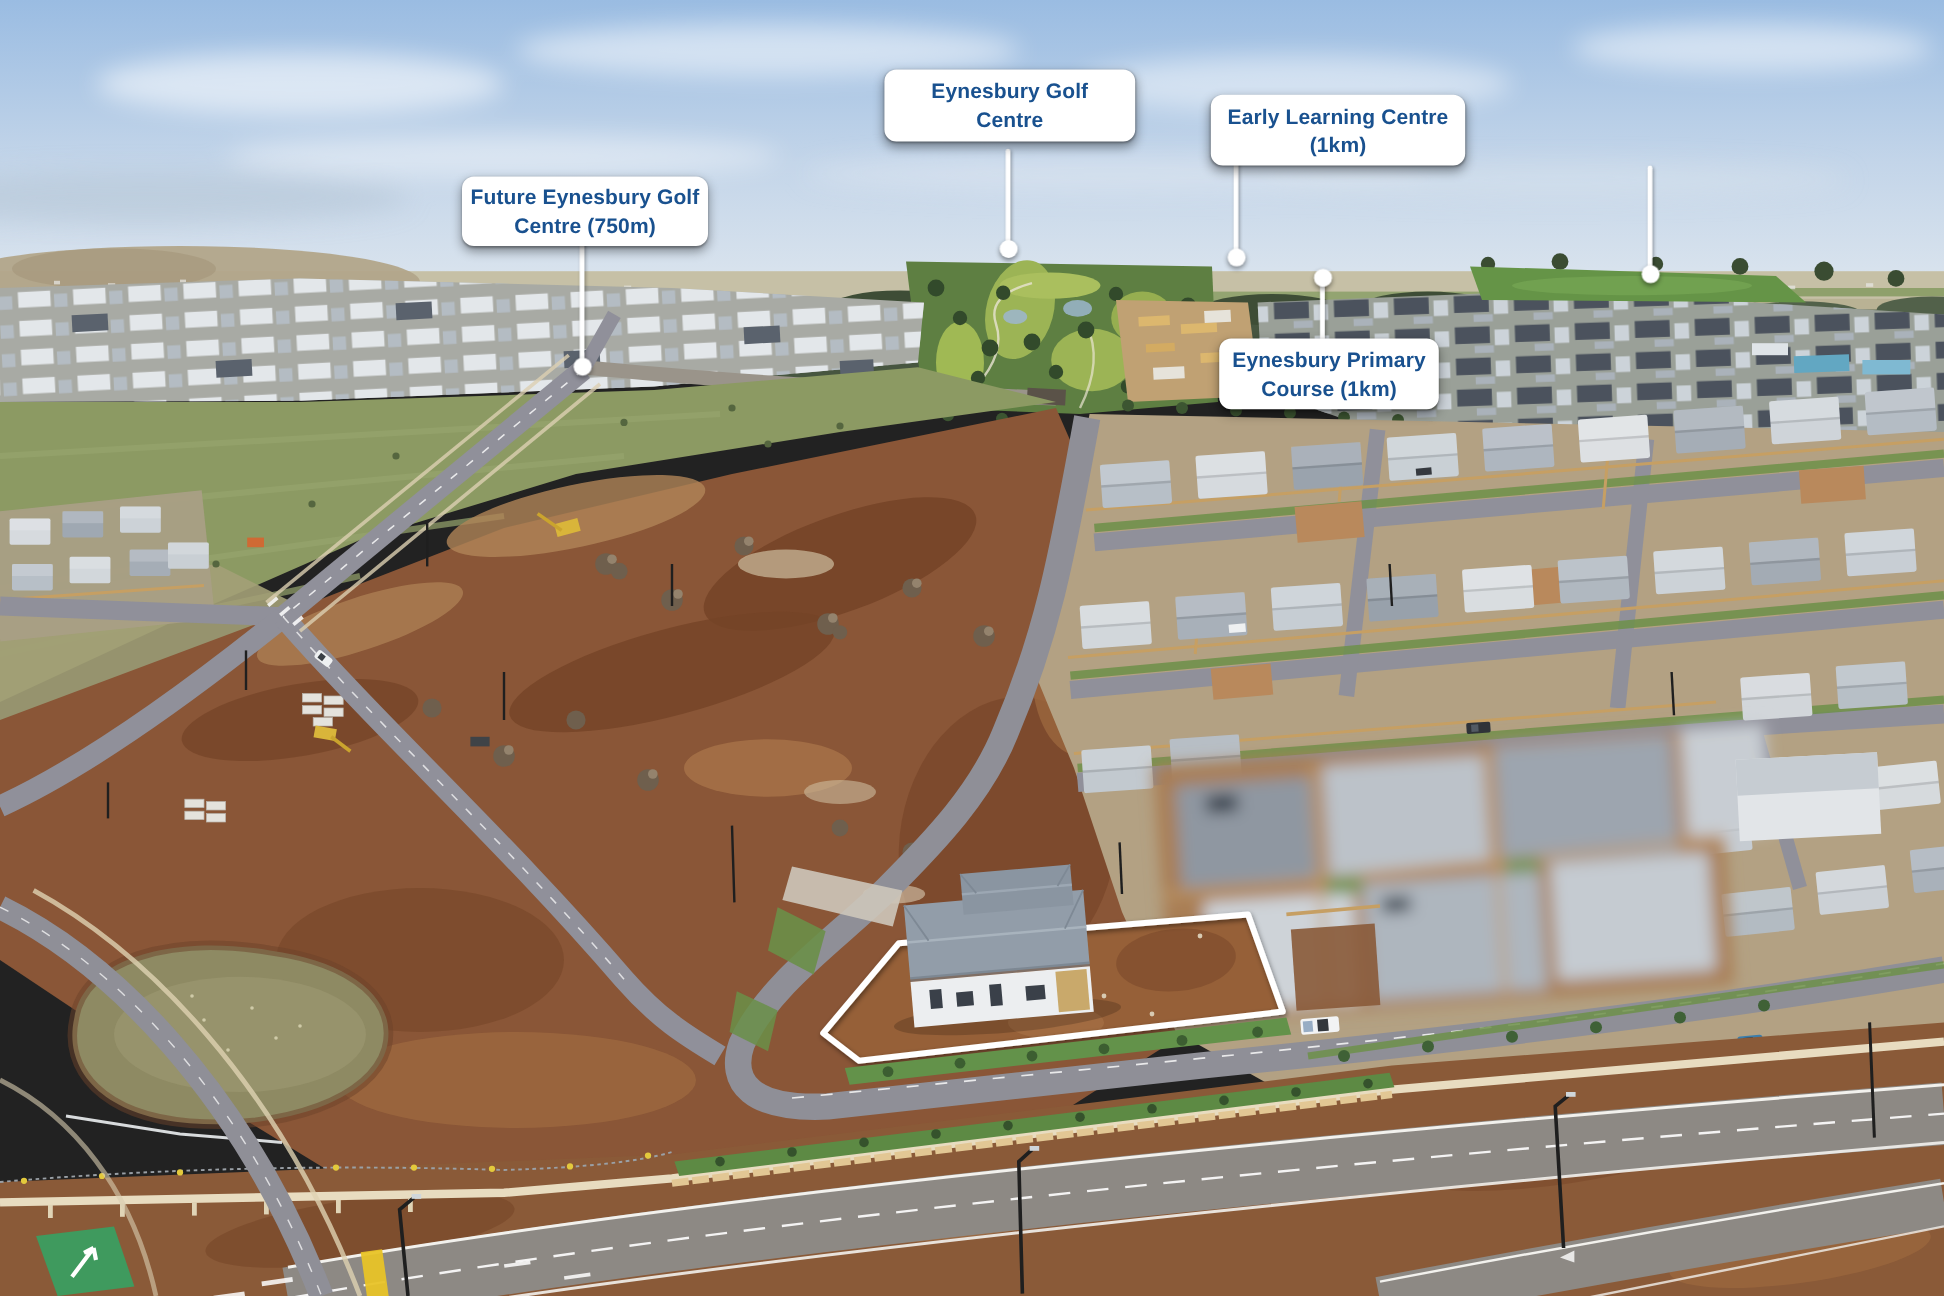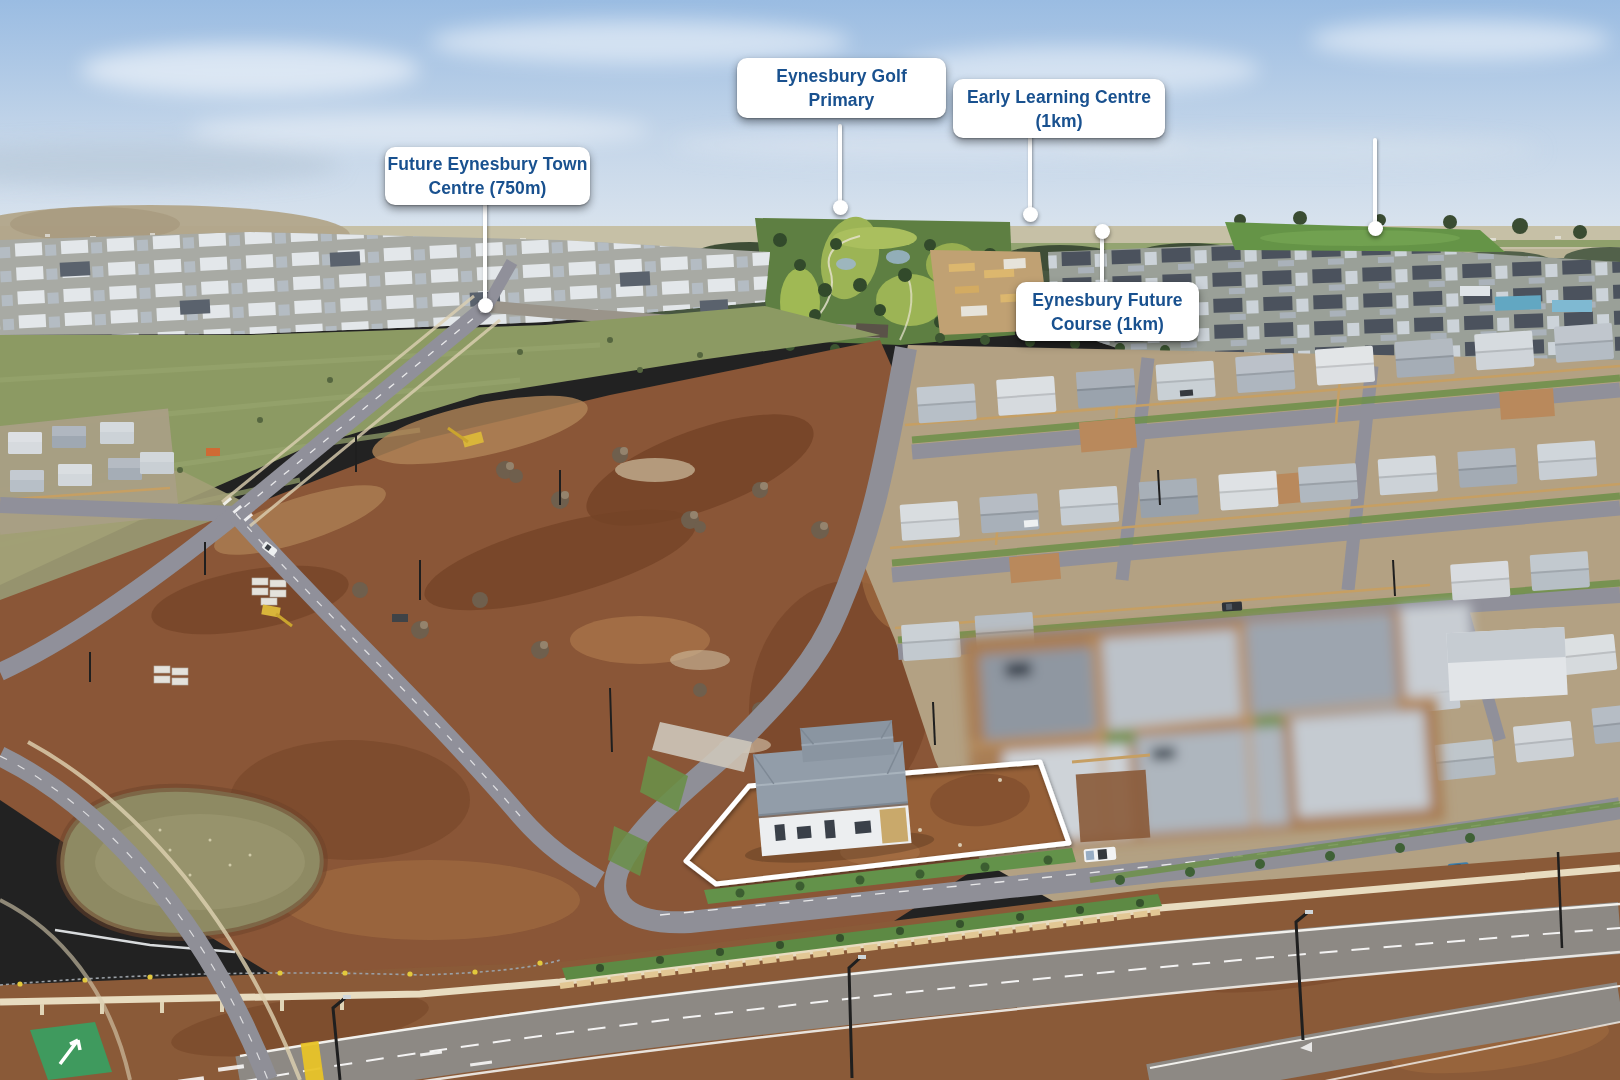--- a/index.html
+++ b/index.html
@@ -614,41 +614,41 @@
       <rect x="343" y="995" width="8" height="4"></rect>
           <rect x="858" y="955" width="8" height="4"></rect>
       <rect x="1305" y="910" width="8" height="4"></rect>
     </g>
   </g>
 </svg>
 
 <div class="pointer-line" style="left:483px;top:201px;height:100px"></div>
 <div class="pointer-dot" style="left:478px;top:298px"></div>
 <div class="map-label" style="left:385px;top:147px;width:205px;height:58px">
-  <span>Future Eynesbury Town</span>
+  <span>Future Eynesbury Golf</span>
   <span>Centre (750m)</span>
 </div>
 
 <div class="pointer-line" style="left:838px;top:124px;height:80px"></div>
 <div class="pointer-dot" style="left:833px;top:200px"></div>
 <div class="map-label" style="left:737px;top:58px;width:209px;height:60px">
   <span>Eynesbury Golf</span>
-  <span>Primary</span>
+  <span>Centre</span>
 </div>
 
 <div class="pointer-line" style="left:1028px;top:134px;height:77px"></div>
 <div class="pointer-dot" style="left:1023px;top:207px"></div>
-<div class="map-label" style="left:953px;top:79px;width:212px;height:59px">
+<div class="map-label" style="left:1009px;top:79px;width:212px;height:59px">
   <span>Early Learning Centre</span>
   <span>(1km)</span>
 </div>
 
 <div class="pointer-line" style="left:1100px;top:234px;height:50px"></div>
 <div class="pointer-dot" style="left:1095px;top:224px"></div>
 <div class="map-label" style="left:1016px;top:282px;width:183px;height:59px">
-  <span>Eynesbury Future</span>
+  <span>Eynesbury Primary</span>
   <span>Course (1km)</span>
 </div>
 
 <div class="pointer-line" style="left:1373px;top:138px;height:87px"></div>
 <div class="pointer-dot" style="left:1368px;top:221px"></div>
 
 </div>
 
 </body></html>

